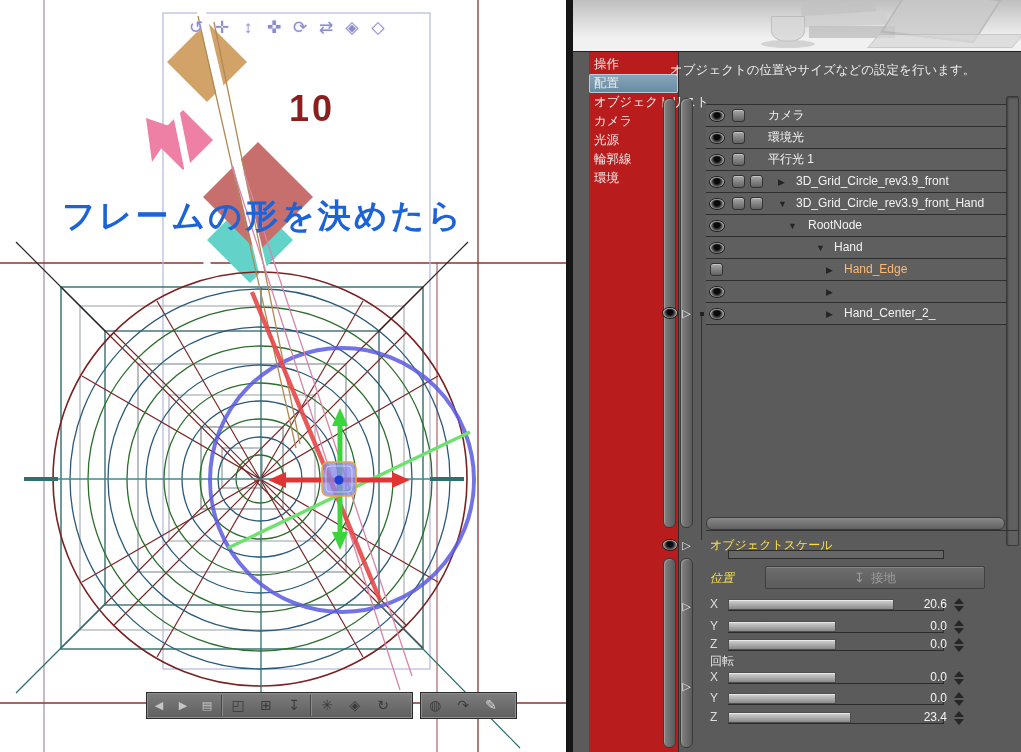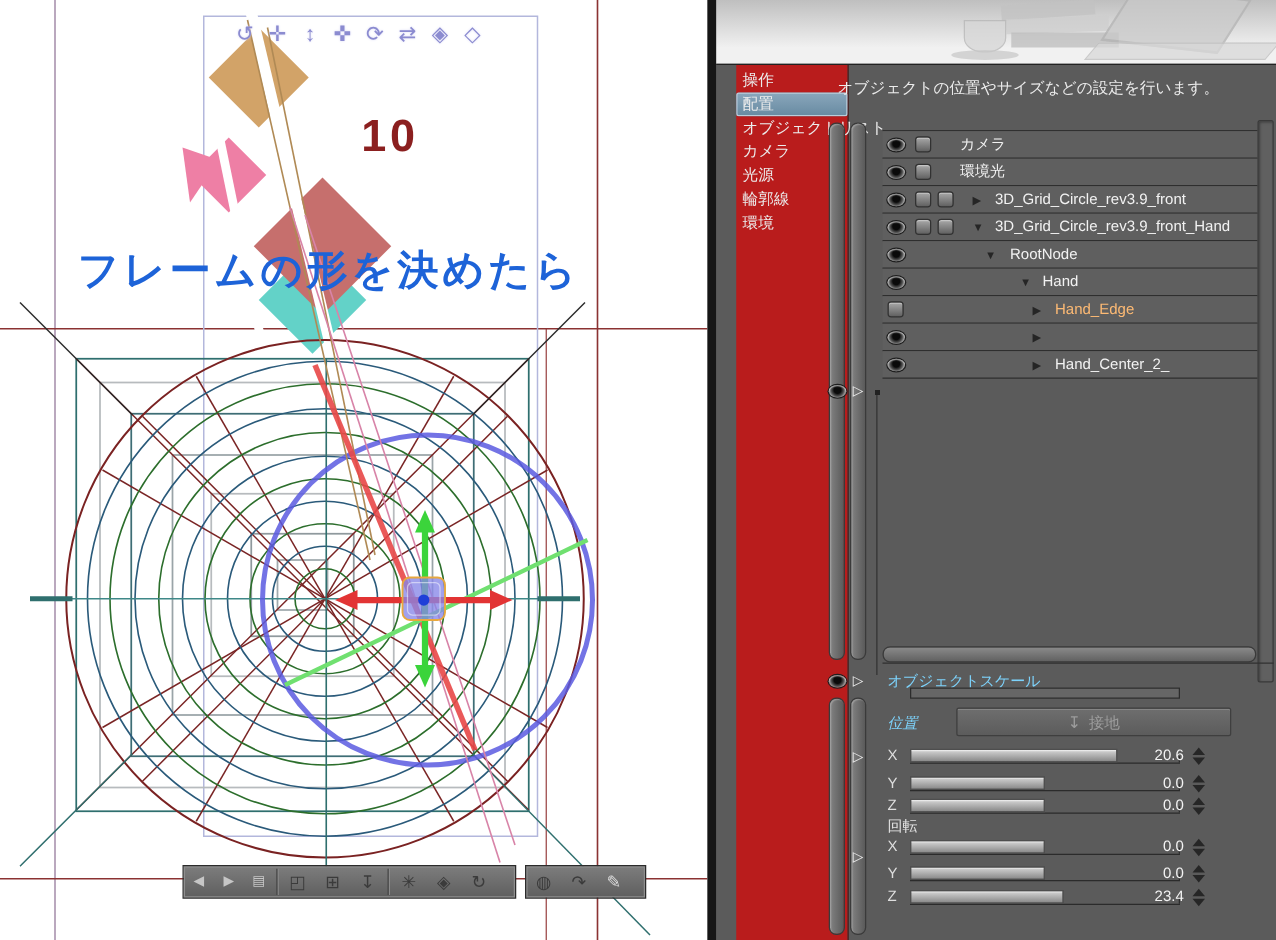--- a/index.html
+++ b/index.html
@@ -50,21 +50,21 @@
        box-shadow:0 0 0 1px #1f1f1f, inset 0 1px 1px rgba(255,255,255,.55);}
   .cb{position:absolute;top:4px;width:13px;height:13px;border-radius:3px;border:1px solid #323232;
       background:linear-gradient(180deg,#a9a9a9,#616161);box-shadow:inset 0 1px 0 rgba(255,255,255,.35);}
   .exp{position:absolute;top:0;font-size:9px;line-height:22px;color:#252525;}
   .vscroll{position:absolute;left:433px;top:96px;width:13px;height:450px;background:#606060;
            border:1px solid #393939;border-radius:2px;box-shadow:inset 1px 1px 2px rgba(0,0,0,.35);}
   .hscroll{position:absolute;left:133px;top:517px;width:299px;height:13px;border-radius:6px;
            background:linear-gradient(180deg,#8a8a8a,#616161);border:1px solid #3a3a3a;}
   .treebot{position:absolute;left:133px;top:530px;width:313px;height:1px;background:#303030;}
   
-  .tlab{position:absolute;font-size:12px;color:#7dd3fc;white-space:nowrap;}
+  .tlab{position:absolute;font-size:12px;color:#fde047;white-space:nowrap;}
   .tlab.lit{color:#e2e2e2;}
   .scale-track{position:absolute;left:155px;top:550px;width:216px;height:9px;background:#666;
                border:1px solid #2c2c2c;}
   .ground-btn{position:absolute;left:192px;top:566px;width:220px;height:23px;
               background:linear-gradient(180deg,#6e6e6e,#5c5c5c);border:1px solid #3f3f3f;
               box-shadow:inset 0 1px 0 #858585;border-radius:2px;color:#9c9c9c;font-size:12.5px;
               text-align:center;line-height:21px;}
   .ground-btn .gicon{display:inline-block;margin-right:6px;color:#9c9c9c;font-size:13px;}
   .srow{position:absolute;left:137px;width:300px;height:16px;}
   .srow .ax{position:absolute;left:0;top:0;font-size:12px;color:#dedede;}
@@ -249,20 +249,25 @@
         <span class="tlabel" style="left:62px;">カメラ</span>
       </div>
       <div class="trow">
         <span class="eye" style="left:4px;"></span>
         <span class="cb" style="left:26px;"></span>
         <span class="tlabel" style="left:62px;">環境光</span>
       </div>
       <div class="trow">
         <span class="eye" style="left:4px;"></span>
         <span class="cb" style="left:26px;"></span>
+        <span class="tlabel" style="left:62px;">平行光 1</span>
+      </div>
+      <div class="trow">
+        <span class="eye" style="left:4px;"></span>
+        <span class="cb" style="left:26px;"></span>
         <span class="cb" style="left:44px;"></span>
         <span class="exp" style="left:72px;">▶</span>
         <span class="tlabel" style="left:90px;">3D_Grid_Circle_rev3.9_front</span>
       </div>
       <div class="trow">
         <span class="eye" style="left:4px;"></span>
         <span class="cb" style="left:26px;"></span>
         <span class="cb" style="left:44px;"></span>
         <span class="exp" style="left:72px;">▼</span>
         <span class="tlabel" style="left:90px;">3D_Grid_Circle_rev3.9_front_Hand</span>

